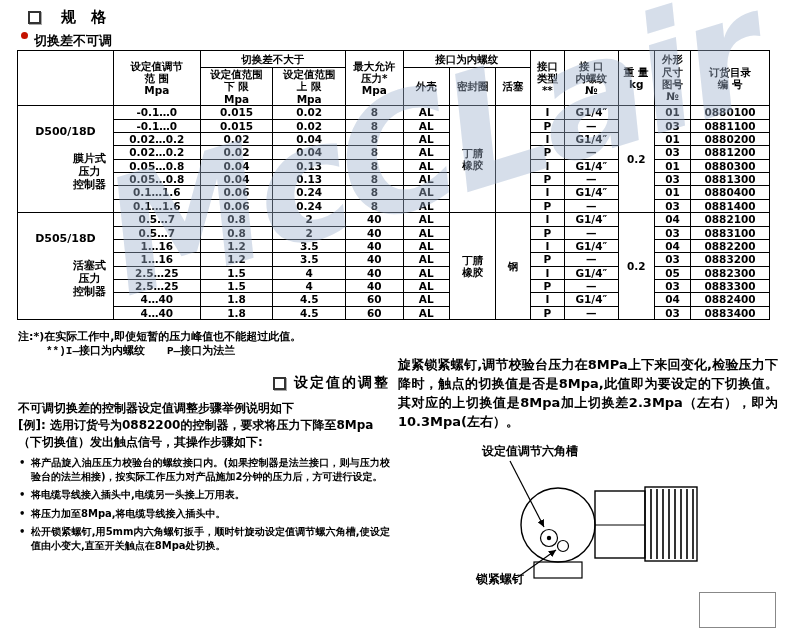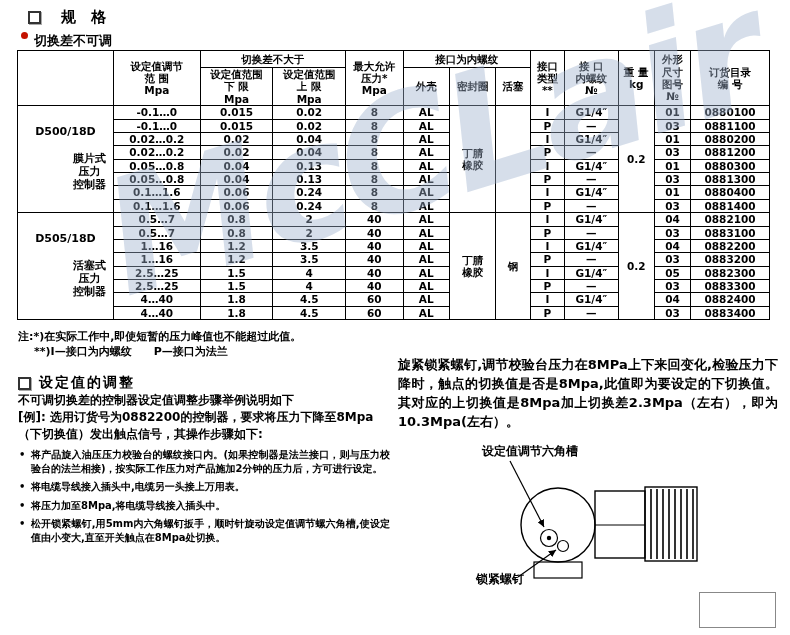--- a/index.html
+++ b/index.html
@@ -17,21 +17,21 @@
     letter-spacing: -6px; color: rgba(158, 176, 204, 0.42);
     transform: rotate(-17deg); transform-origin: left center;
     pointer-events: none; white-space: nowrap;
   }
 
   
   .sec-header { position: absolute; display: flex; align-items: center; gap: 20px; z-index: 2; }
   .sec-sq { width: 13px; height: 13px; border: 2px solid #333; box-shadow: 1px 1px 0 #aaa; flex: 0 0 auto; }
   .sec-title { font-size: 15px; font-weight: bold; letter-spacing: 5px; }
   .spec-header { top: 8px; left: 28px; }
-  .adjust-header { position: static; display: flex; align-items: center; gap: 8px; margin-bottom: 0; }
+  .adjust-header { position: static; display: flex; align-items: center; gap: 8px; margin-bottom: 8px; justify-content: flex-end; }
 
   .spec-bullet { position: absolute; top: 32px; left: 21px; display: flex; align-items: flex-start; gap: 6px; z-index: 2; }
   .red-dot { width: 7px; height: 7px; border-radius: 50%; background: #c41200; flex: 0 0 auto; }
   .spec-bullet-text { font-size: 13px; font-weight: bold; }
 
   
   .spec-table {
     position: absolute; top: 50px; left: 17px; z-index: 2;
     border-collapse: collapse; table-layout: fixed; width: 753px;
     font-size: 10.5px; font-weight: bold; background: transparent;
@@ -42,21 +42,21 @@
   }
   .spec-table th { white-space: pre-line; font-weight: bold; font-size: 10.5px; }
   .spec-table thead tr:first-child th { height: 17px; }
   .spec-table td { height: 13px; }
   .model-cell { vertical-align: top; padding-top: 2px; }
   .model-name { font-size: 11px; font-weight: bold; margin-bottom: 14px; }
   .model-type { white-space: pre-line; font-size: 11px; margin-left: 48px; }
   .pre { white-space: pre-line; }
 
   .notes { position: absolute; top: 329px; left: 18px; z-index: 2; font-size: 11px; font-weight: bold; line-height: 1.4; }
-  .notes .note2 { margin-left: 16px; }
+  .notes .note2 { margin-left: 28px; font-family: Liberation Mono, monospace; }
 
   
   .col-left { position: absolute; top: 374px; left: 18px; width: 372px; z-index: 2; }
   .col-right { position: absolute; top: 356px; left: 398px; width: 380px; z-index: 2; }
   .adjust-title { font-size: 14px; font-weight: bold; letter-spacing: 2px; }
   .intro-text { font-size: 12px; font-weight: bold; line-height: 1.4; }
   .steps { list-style: none; margin-top: 6px; }
   .steps li {
     position: relative; padding-left: 13px; font-size: 10px; font-weight: bold;
     line-height: 1.35; margin-bottom: 5px; text-align: justify;

